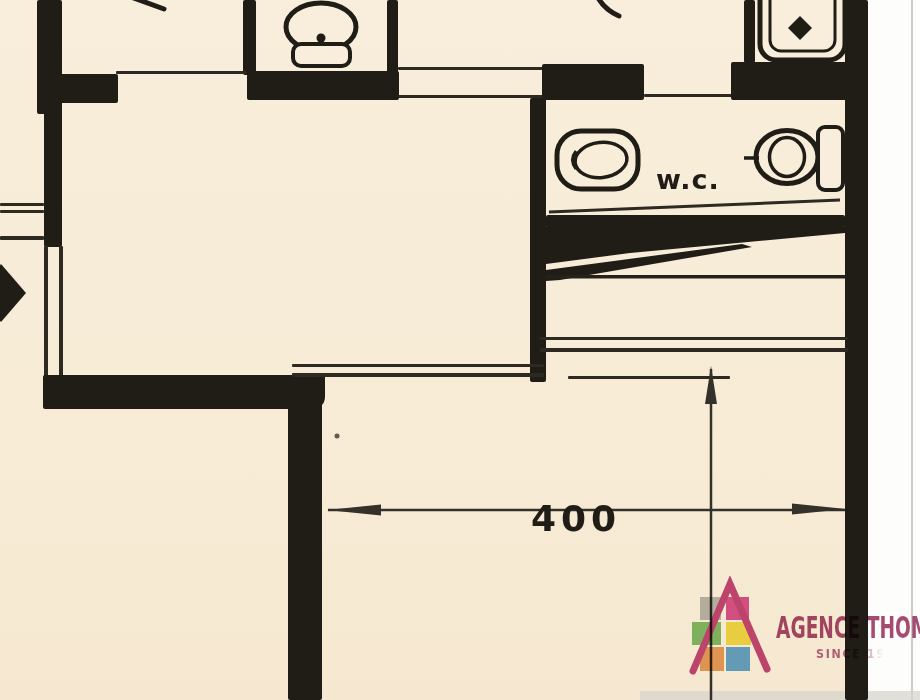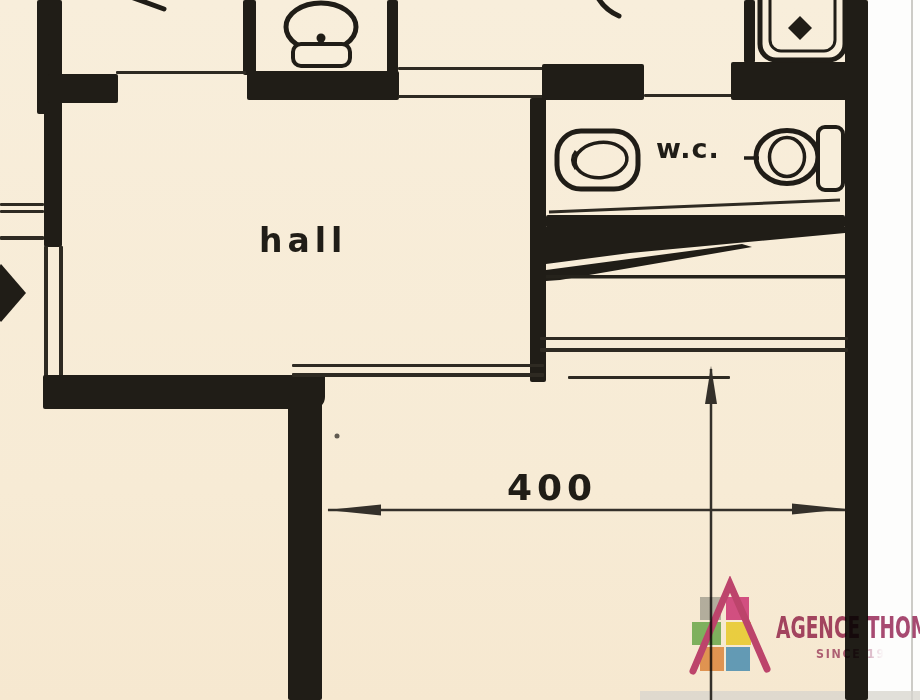--- a/index.html
+++ b/index.html
@@ -6,25 +6,26 @@
   .stage{
     position:relative;width:920px;height:700px;overflow:hidden;
     background:linear-gradient(180deg,#f8eedb 0%,#f7ebd5 70%,#f6e8d0 100%);
     font-family:"DejaVu Sans","Liberation Sans",sans-serif;
   }
   .w{position:absolute;background:#201d17;border-radius:2px;}
   .thin{background:#2e2a22;border-radius:1px;}
   .label{
     position:absolute;color:#201d17;font-weight:bold;line-height:1;
     white-space:nowrap;
+    margin-top:31px;
   }
   .lbl-hall{left:259px;top:224px;font-size:33px;letter-spacing:5px;}
   .lbl-wc{left:656px;top:135px;font-size:27px;letter-spacing:1px;}
   .lbl-placard{left:627px;top:296px;font-size:28px;letter-spacing:4px;}
-  .lbl-dim{left:507px;top:470px;font-size:36px;letter-spacing:5px;text-align:right;}
+  .lbl-dim{left:531px;top:470px;font-size:36px;letter-spacing:5px;text-align:right;}
   .page-margin{position:absolute;left:868px;top:0;width:52px;height:700px;background:#fdfdfc;}
   .page-edge-line{position:absolute;left:911px;top:0;width:2px;height:700px;background:#cccbc6;}
   .scan-strip{position:absolute;left:640px;top:691px;width:280px;height:9px;background:#d7d4ce;opacity:.75;}
   .plan-svg{position:absolute;left:0;top:0;}
   .logo{position:absolute;left:688px;top:576px;width:235px;height:104px;mix-blend-mode:multiply;}
   .logo-brand{
     position:absolute;left:88px;top:34px;font-size:30px;font-weight:bold;
     color:#a84a72;letter-spacing:0px;transform:scaleX(.62);transform-origin:left top;
     white-space:nowrap;
   }
@@ -125,21 +126,20 @@
       <polygon points="846,509 792,503.5 792,514.5" fill="#34302a"></polygon>
     </g>
     <g>
       <line x1="711" y1="369" x2="711" y2="700" stroke="#34302a" stroke-width="2.5"></line>
       <polygon points="711,366 705,404 717,404" fill="#34302a"></polygon>
     </g>
 
     <circle cx="337" cy="436" r="2.5" fill="#3a362e" opacity=".8"></circle>
   </svg>
 
-  <div class="label lbl-hall">hall</div>
   <div class="label lbl-wc">w.c.</div>
   <div class="label lbl-dim">400</div>
 
   <div class="logo">
     <svg class="logo-house" width="85" height="100" viewBox="0 0 85 100">
       <rect x="12" y="21" width="21" height="23" fill="#b9bdbe"></rect>
       <rect x="38" y="21" width="23" height="23" fill="#d9569b"></rect>
       <rect x="4" y="46" width="29" height="23" fill="#83c171"></rect>
       <rect x="38" y="46" width="25" height="23" fill="#f2e14e"></rect>
       <rect x="12" y="71" width="24" height="24" fill="#e8a263"></rect>

